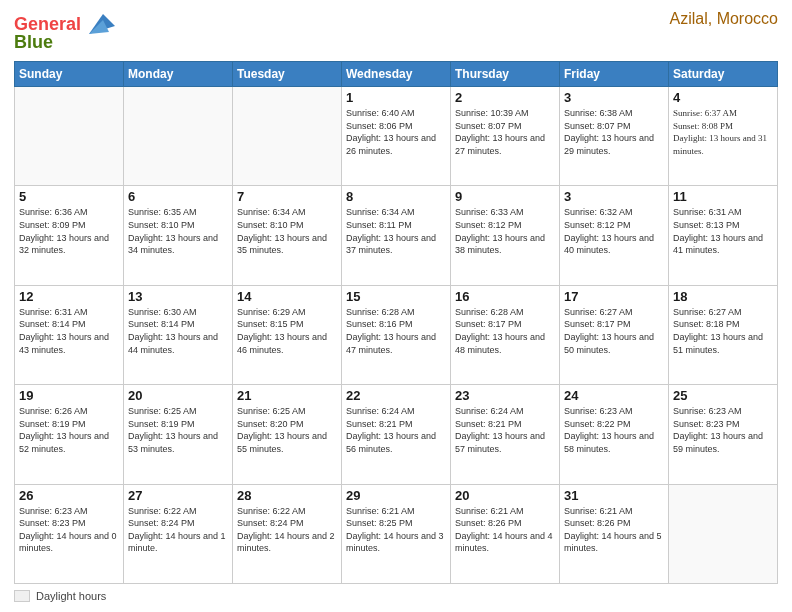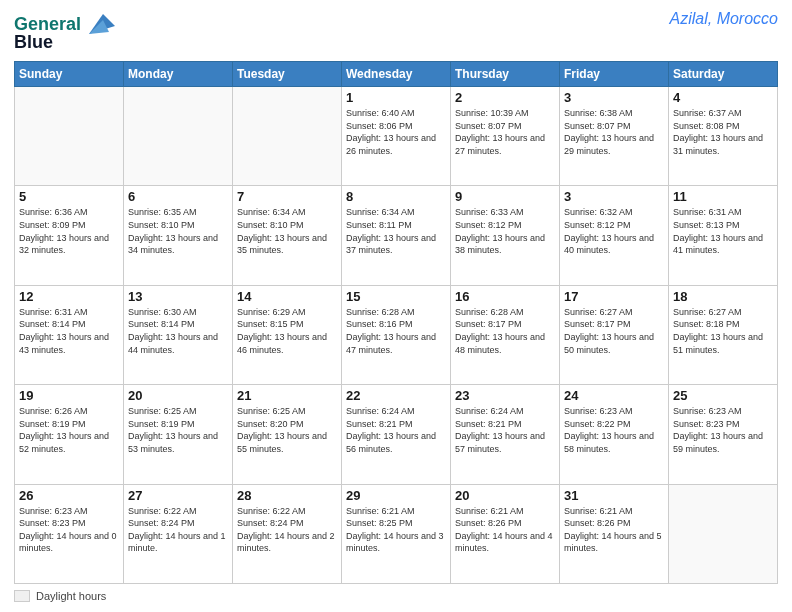--- a/index.html
+++ b/index.html
@@ -30,22 +30,21 @@
     .title-block {
       text-align: right;
     }
     .cal-title {
       font-size: 32px;
       font-weight: bold;
       color: #1a1a1a;
     }
     .cal-subtitle {
       font-size: 16px;
-      color: #3b82f6;
-      font-style: italic;
+      color: #a16207;
     }
     .calendar {
       flex: 1;
       border: 1px solid #ccc;
       border-collapse: collapse;
       width: 100%;
       table-layout: fixed;
     }
     .calendar th {
       background: #3a7fc1;
@@ -95,27 +94,27 @@
     }
   </style>
 </head>
 <body>
 
 <div class="page">
   <div class="header">
     <div class="logo">
       <div style="display:flex;flex-direction:column;align-items:flex-start;">
         <div style="display:flex;align-items:center;">
-          <span style="font-size:18px;font-weight:bold;color:#0f766e;">General</span>
+          <span style="font-size:18px;font-weight:bold;color:#ef4444;">General</span>
           <svg width="32" height="28" viewBox="0 0 32 28" style="margin-left:2px;">
             <polygon points="6,24 20,4 32,16" fill="#3a7fc1"></polygon>
             <polygon points="6,24 20,10 26,22" fill="#5ba0d8"></polygon>
           </svg>
         </div>
-        <span style="font-size:18px;font-weight:bold;color:#0f172a;margin-top:-6px;">Blue</span>
+        <span style="font-size:18px;font-weight:bold;color:#4d7c0f;margin-top:-6px;">Blue</span>
       </div>
     </div>
     <div class="title-block">
       <div class="cal-subtitle">Azilal, Morocco</div>
     </div>
   </div>
 
   <table class="calendar">
     <thead>
       <tr>
@@ -146,21 +145,21 @@
 Daylight: 13 hours and 27 minutes.</div>
           </td>
           <td>
             <span class="day-num">3</span>
             <div class="day-info" style="white-space: pre-line;">Sunrise: 6:38 AM
 Sunset: 8:07 PM
 Daylight: 13 hours and 29 minutes.</div>
           </td>
           <td>
             <span class="day-num">4</span>
-            <div class="day-info" style="white-space: pre-line;">Sunrise: 6:37 AM
+            <div class="day-info" style="white-space: pre-line; font-family: Liberation Serif, serif;">Sunrise: 6:37 AM
 Sunset: 8:08 PM
 Daylight: 13 hours and 31 minutes.</div>
           </td>
         </tr>
         <tr>
           <td>
             <span class="day-num">5</span>
             <div class="day-info" style="white-space: pre-line;">Sunrise: 6:36 AM
 Sunset: 8:09 PM
 Daylight: 13 hours and 32 minutes.</div>

